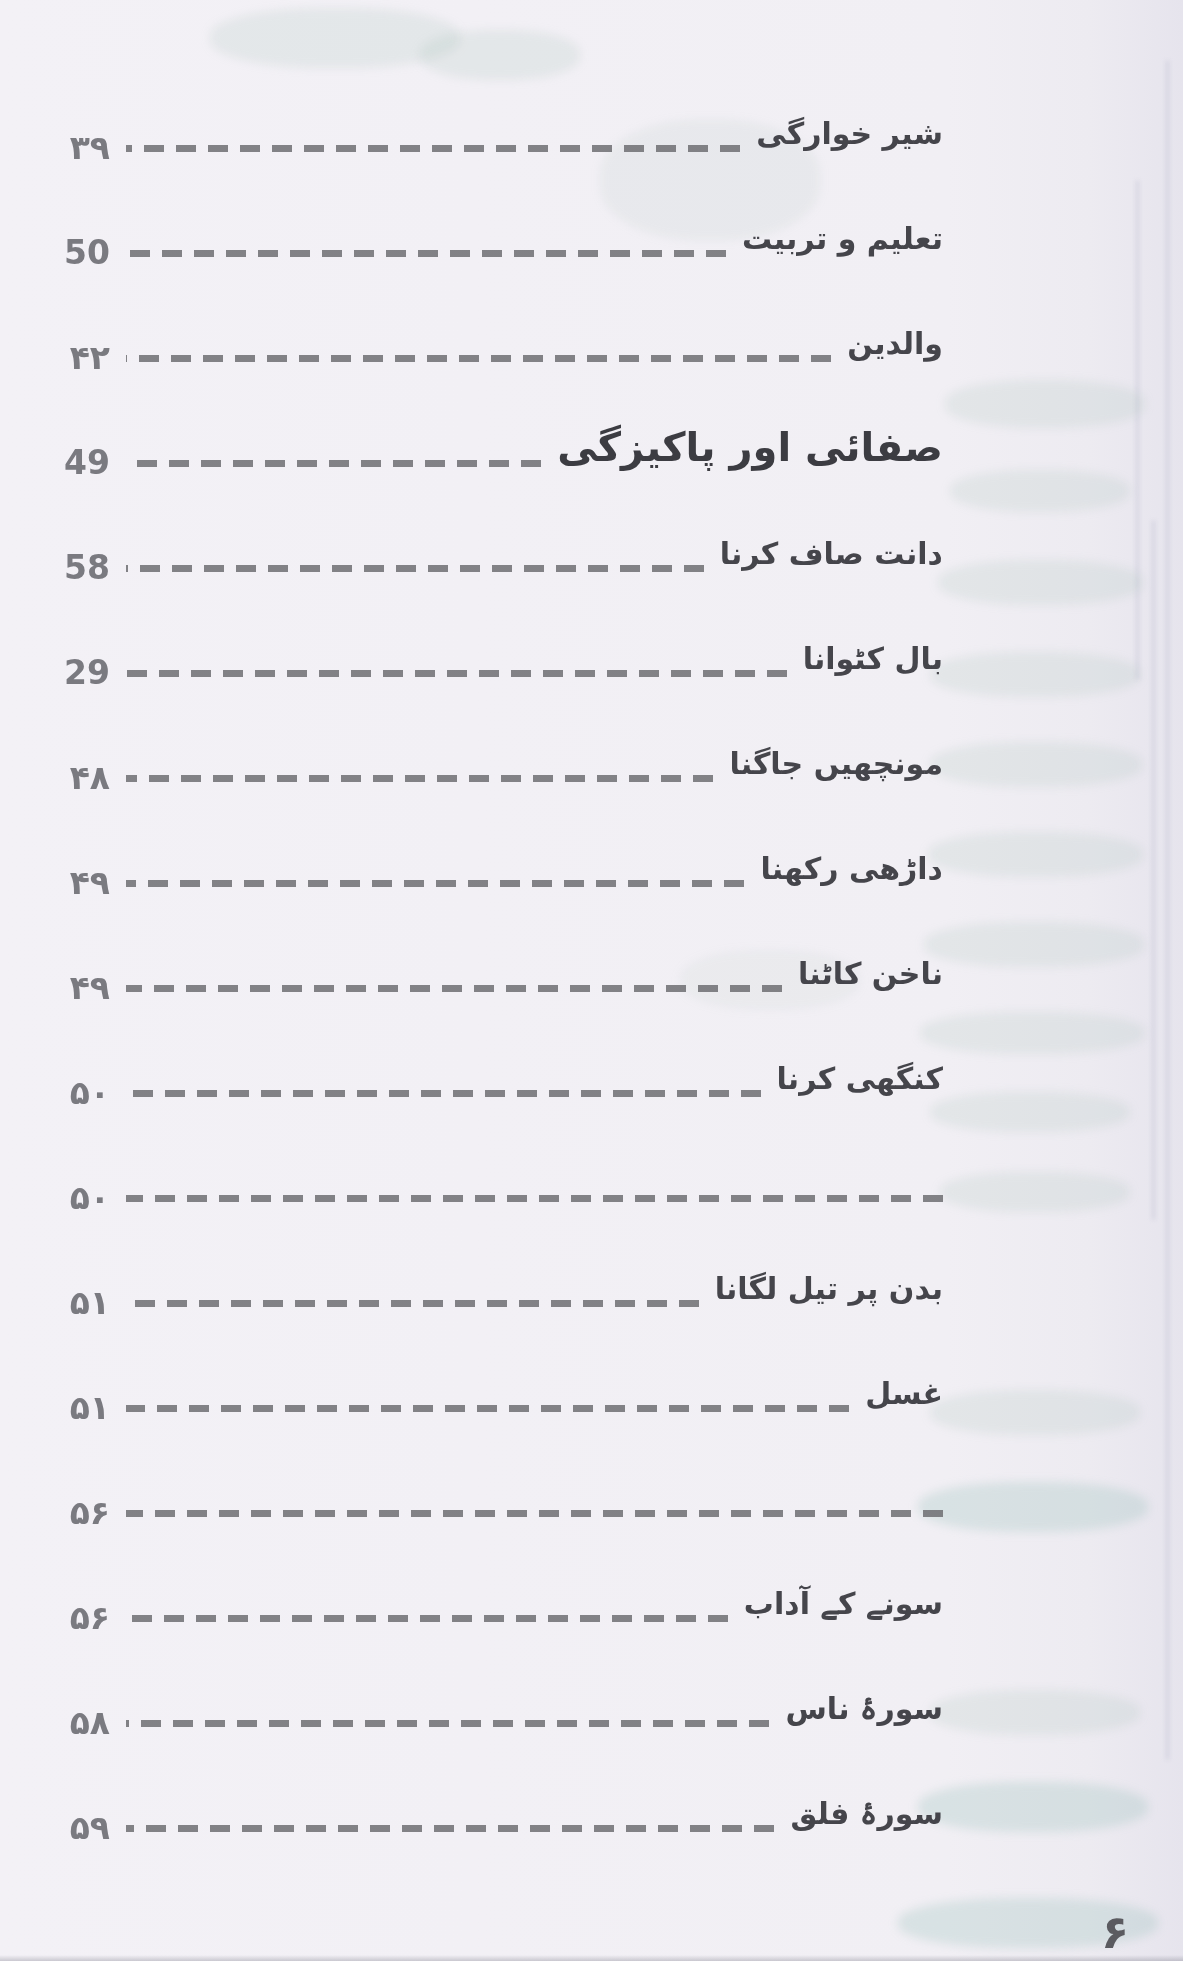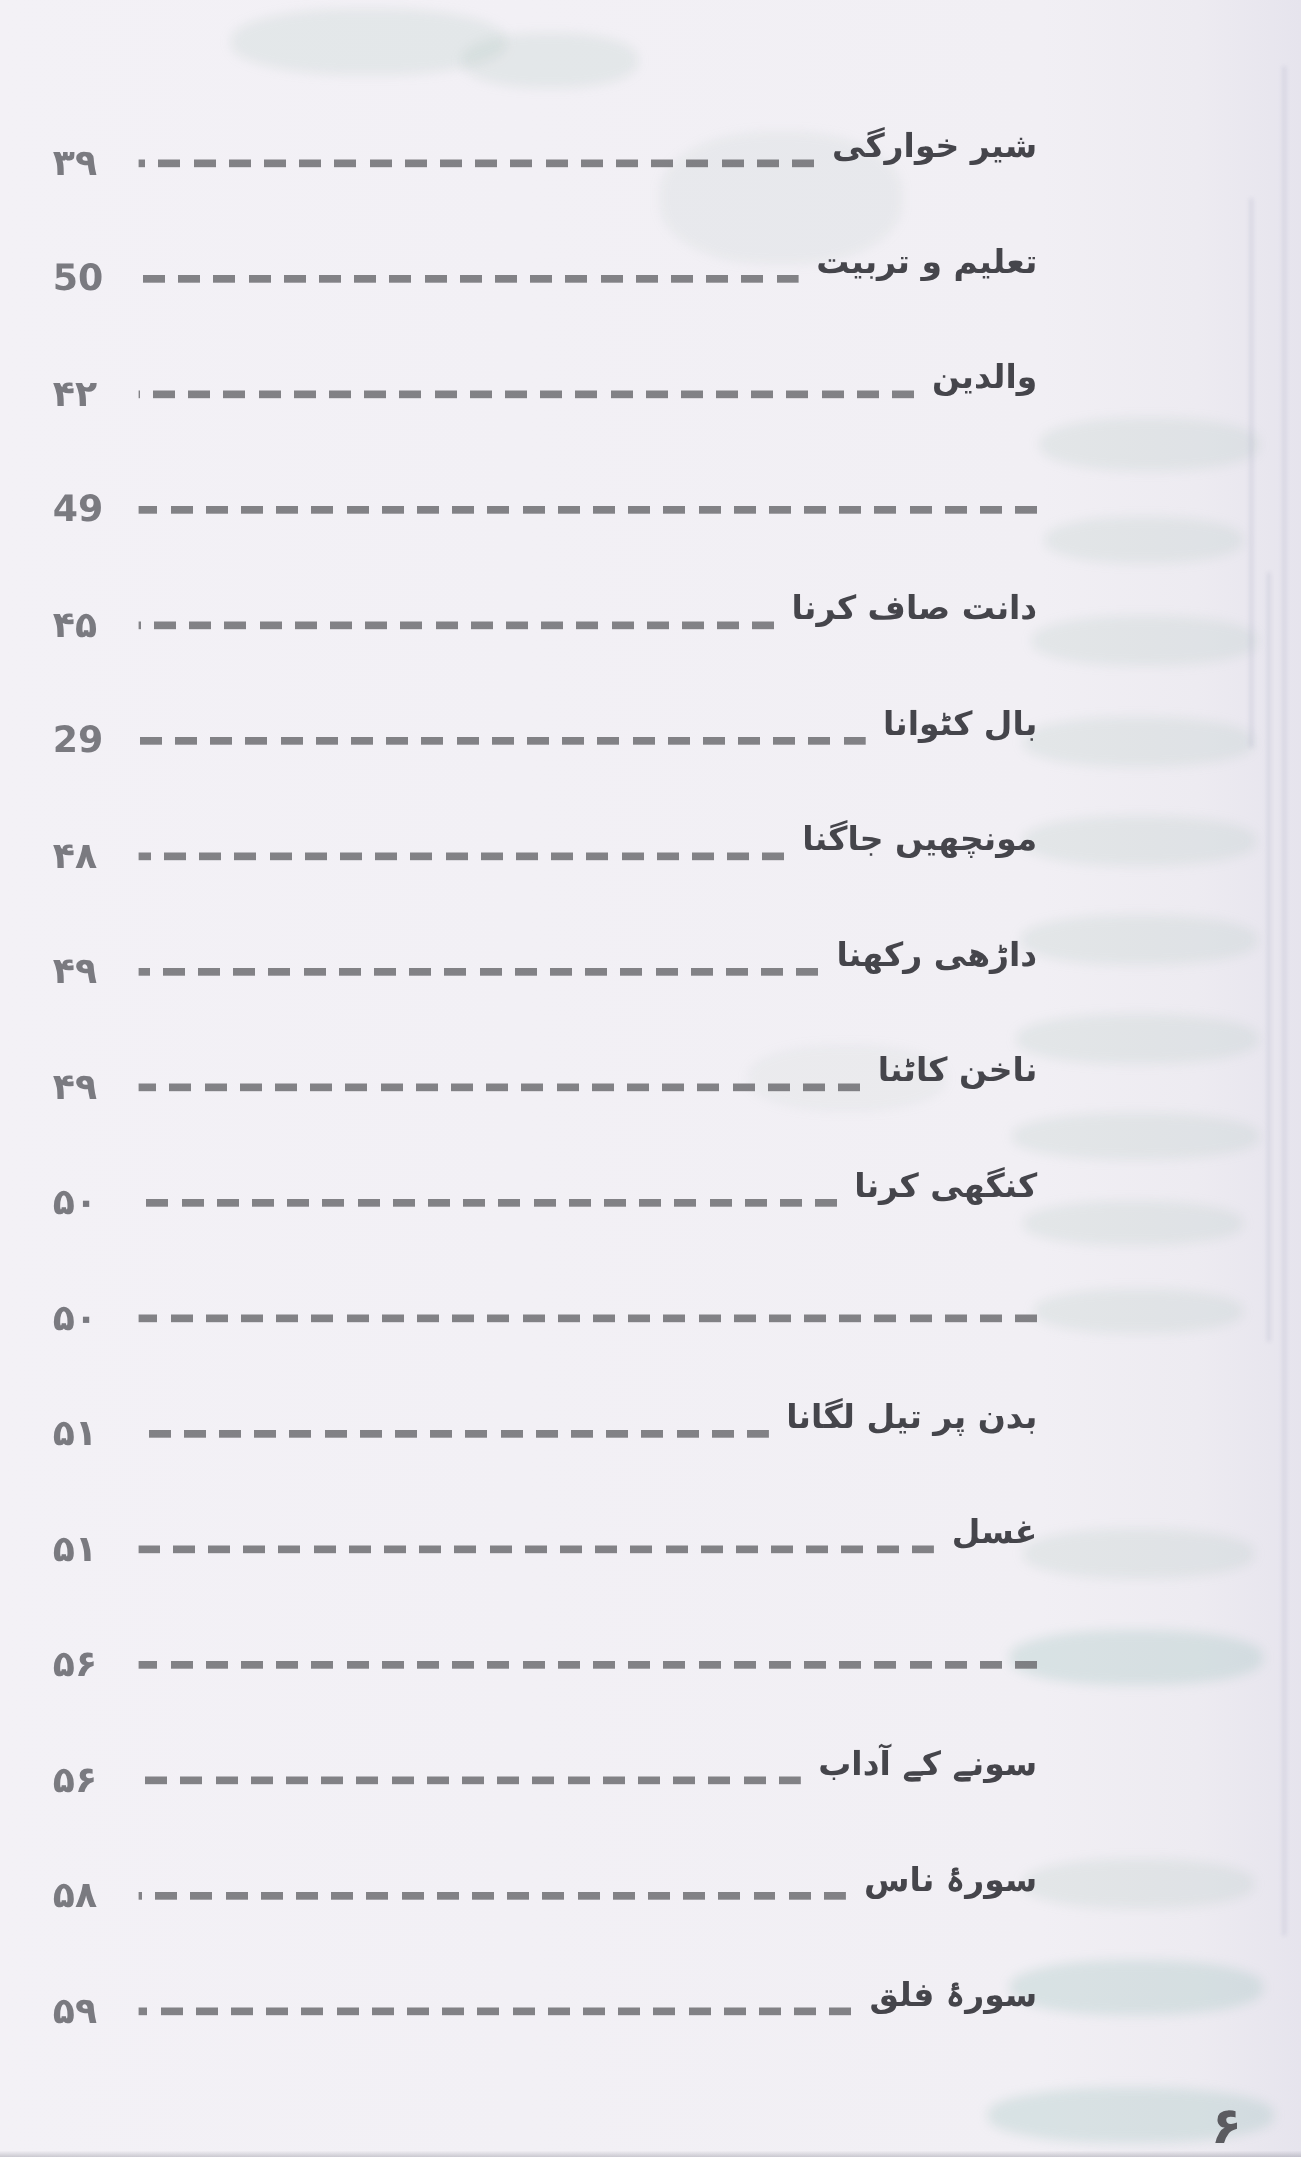--- a/index.html
+++ b/index.html
@@ -38,21 +38,21 @@
   }
   .toc-leader{
     flex:1;height:7px;margin-top:2px;
     background:repeating-linear-gradient(to left, var(--leader,#6e6e72) 0 20px, transparent 20px 32px);
     opacity:.85;
   }
   .toc-pagenum{
     direction:ltr;
     color:var(--page_num,#7a7a80);
     font-size:33px;font-weight:bold;
-    min-width:62px;text-align:left;
+    min-width:62px;text-align:right;
   }
   .folio{
     position:absolute;right:54px;bottom:2px;
     font-size:46px;font-weight:bold;color:#5b5b60;
     direction:ltr;
   }
   .ghost{
     position:absolute;border-radius:45%;
     background:rgba(145,175,160,.14);
     filter:blur(5px);
@@ -105,27 +105,28 @@
     <span class="toc-title">تعلیم و تربیت</span>
     <span class="toc-leader"></span>
     <span class="toc-pagenum">50</span>
   </div>
       <div class="toc-row">
     <span class="toc-title">والدین</span>
     <span class="toc-leader"></span>
     <span class="toc-pagenum">۴۲</span>
   </div>
       <div class="toc-row heading">
+    <span class="toc-title">صفائی اور پاکیزگی</span>
     <span class="toc-leader"></span>
     <span class="toc-pagenum">49</span>
   </div>
       <div class="toc-row">
     <span class="toc-title">دانت صاف کرنا</span>
     <span class="toc-leader"></span>
-    <span class="toc-pagenum">۴۵</span>
+    <span class="toc-pagenum">58</span>
   </div>
       <div class="toc-row">
     <span class="toc-title">بال کٹوانا</span>
     <span class="toc-leader"></span>
     <span class="toc-pagenum">29</span>
   </div>
       <div class="toc-row">
     <span class="toc-title">مونچھیں جاگنا</span>
     <span class="toc-leader"></span>
     <span class="toc-pagenum">۴۸</span>

